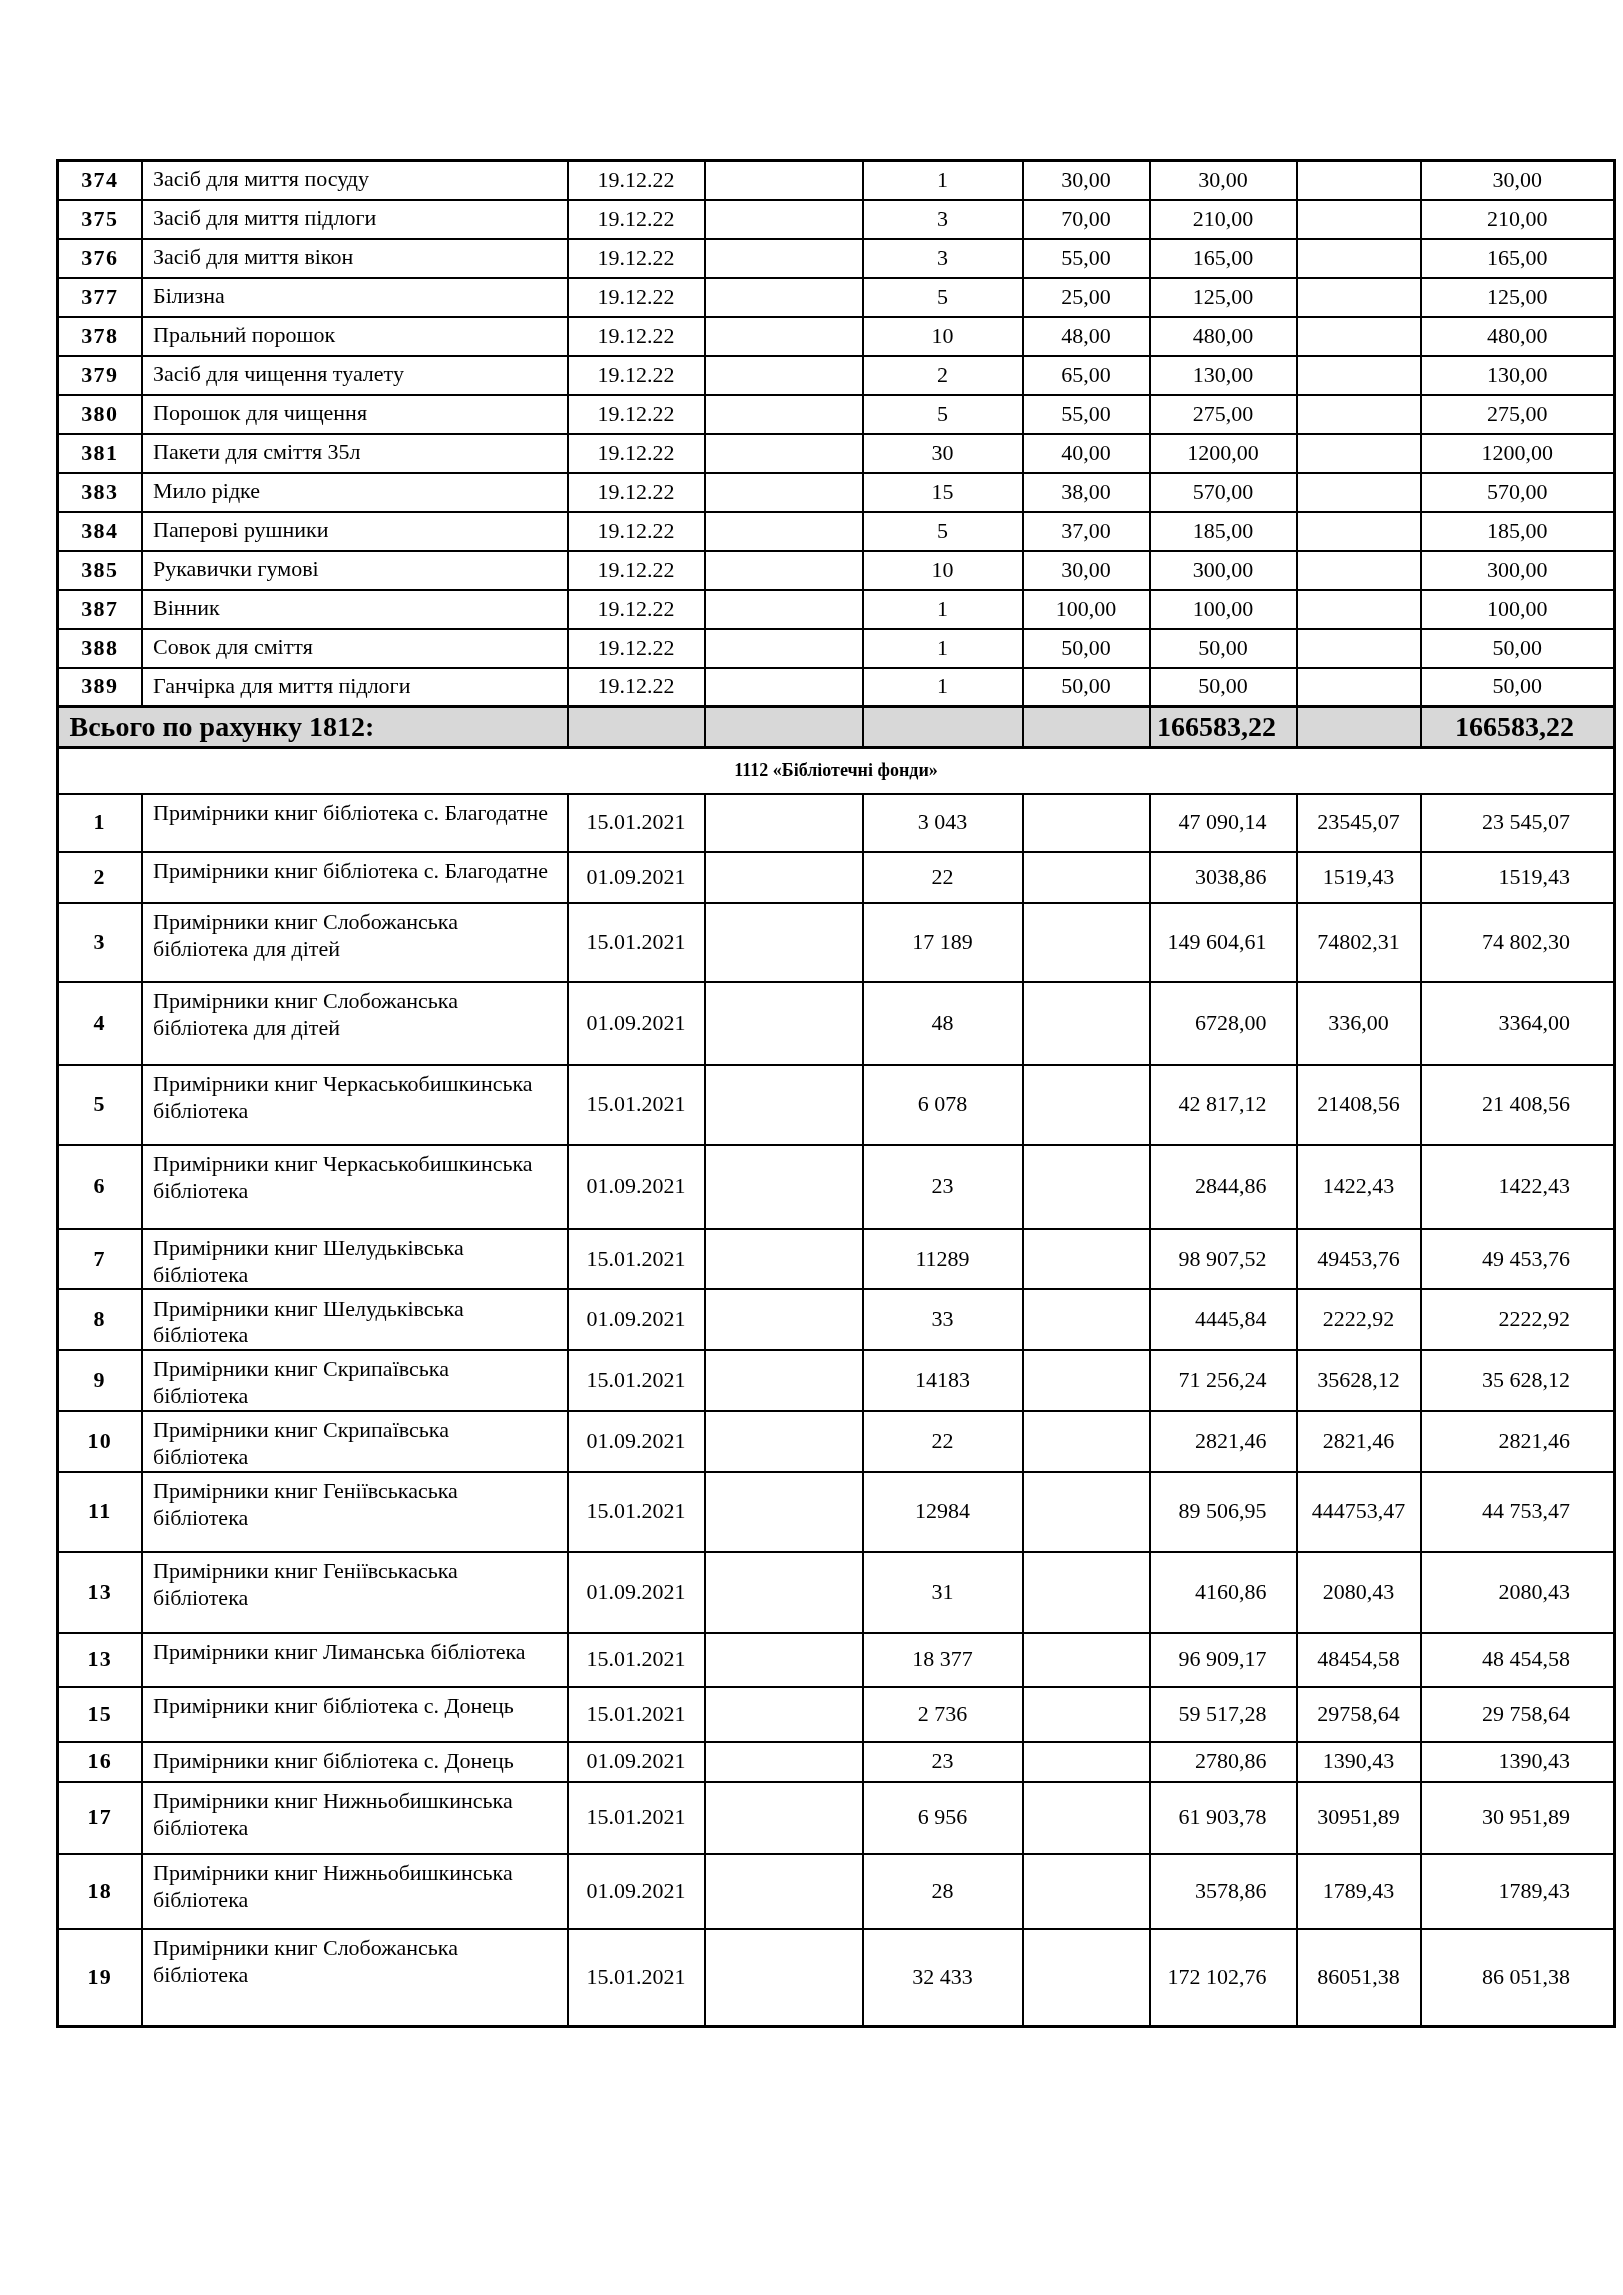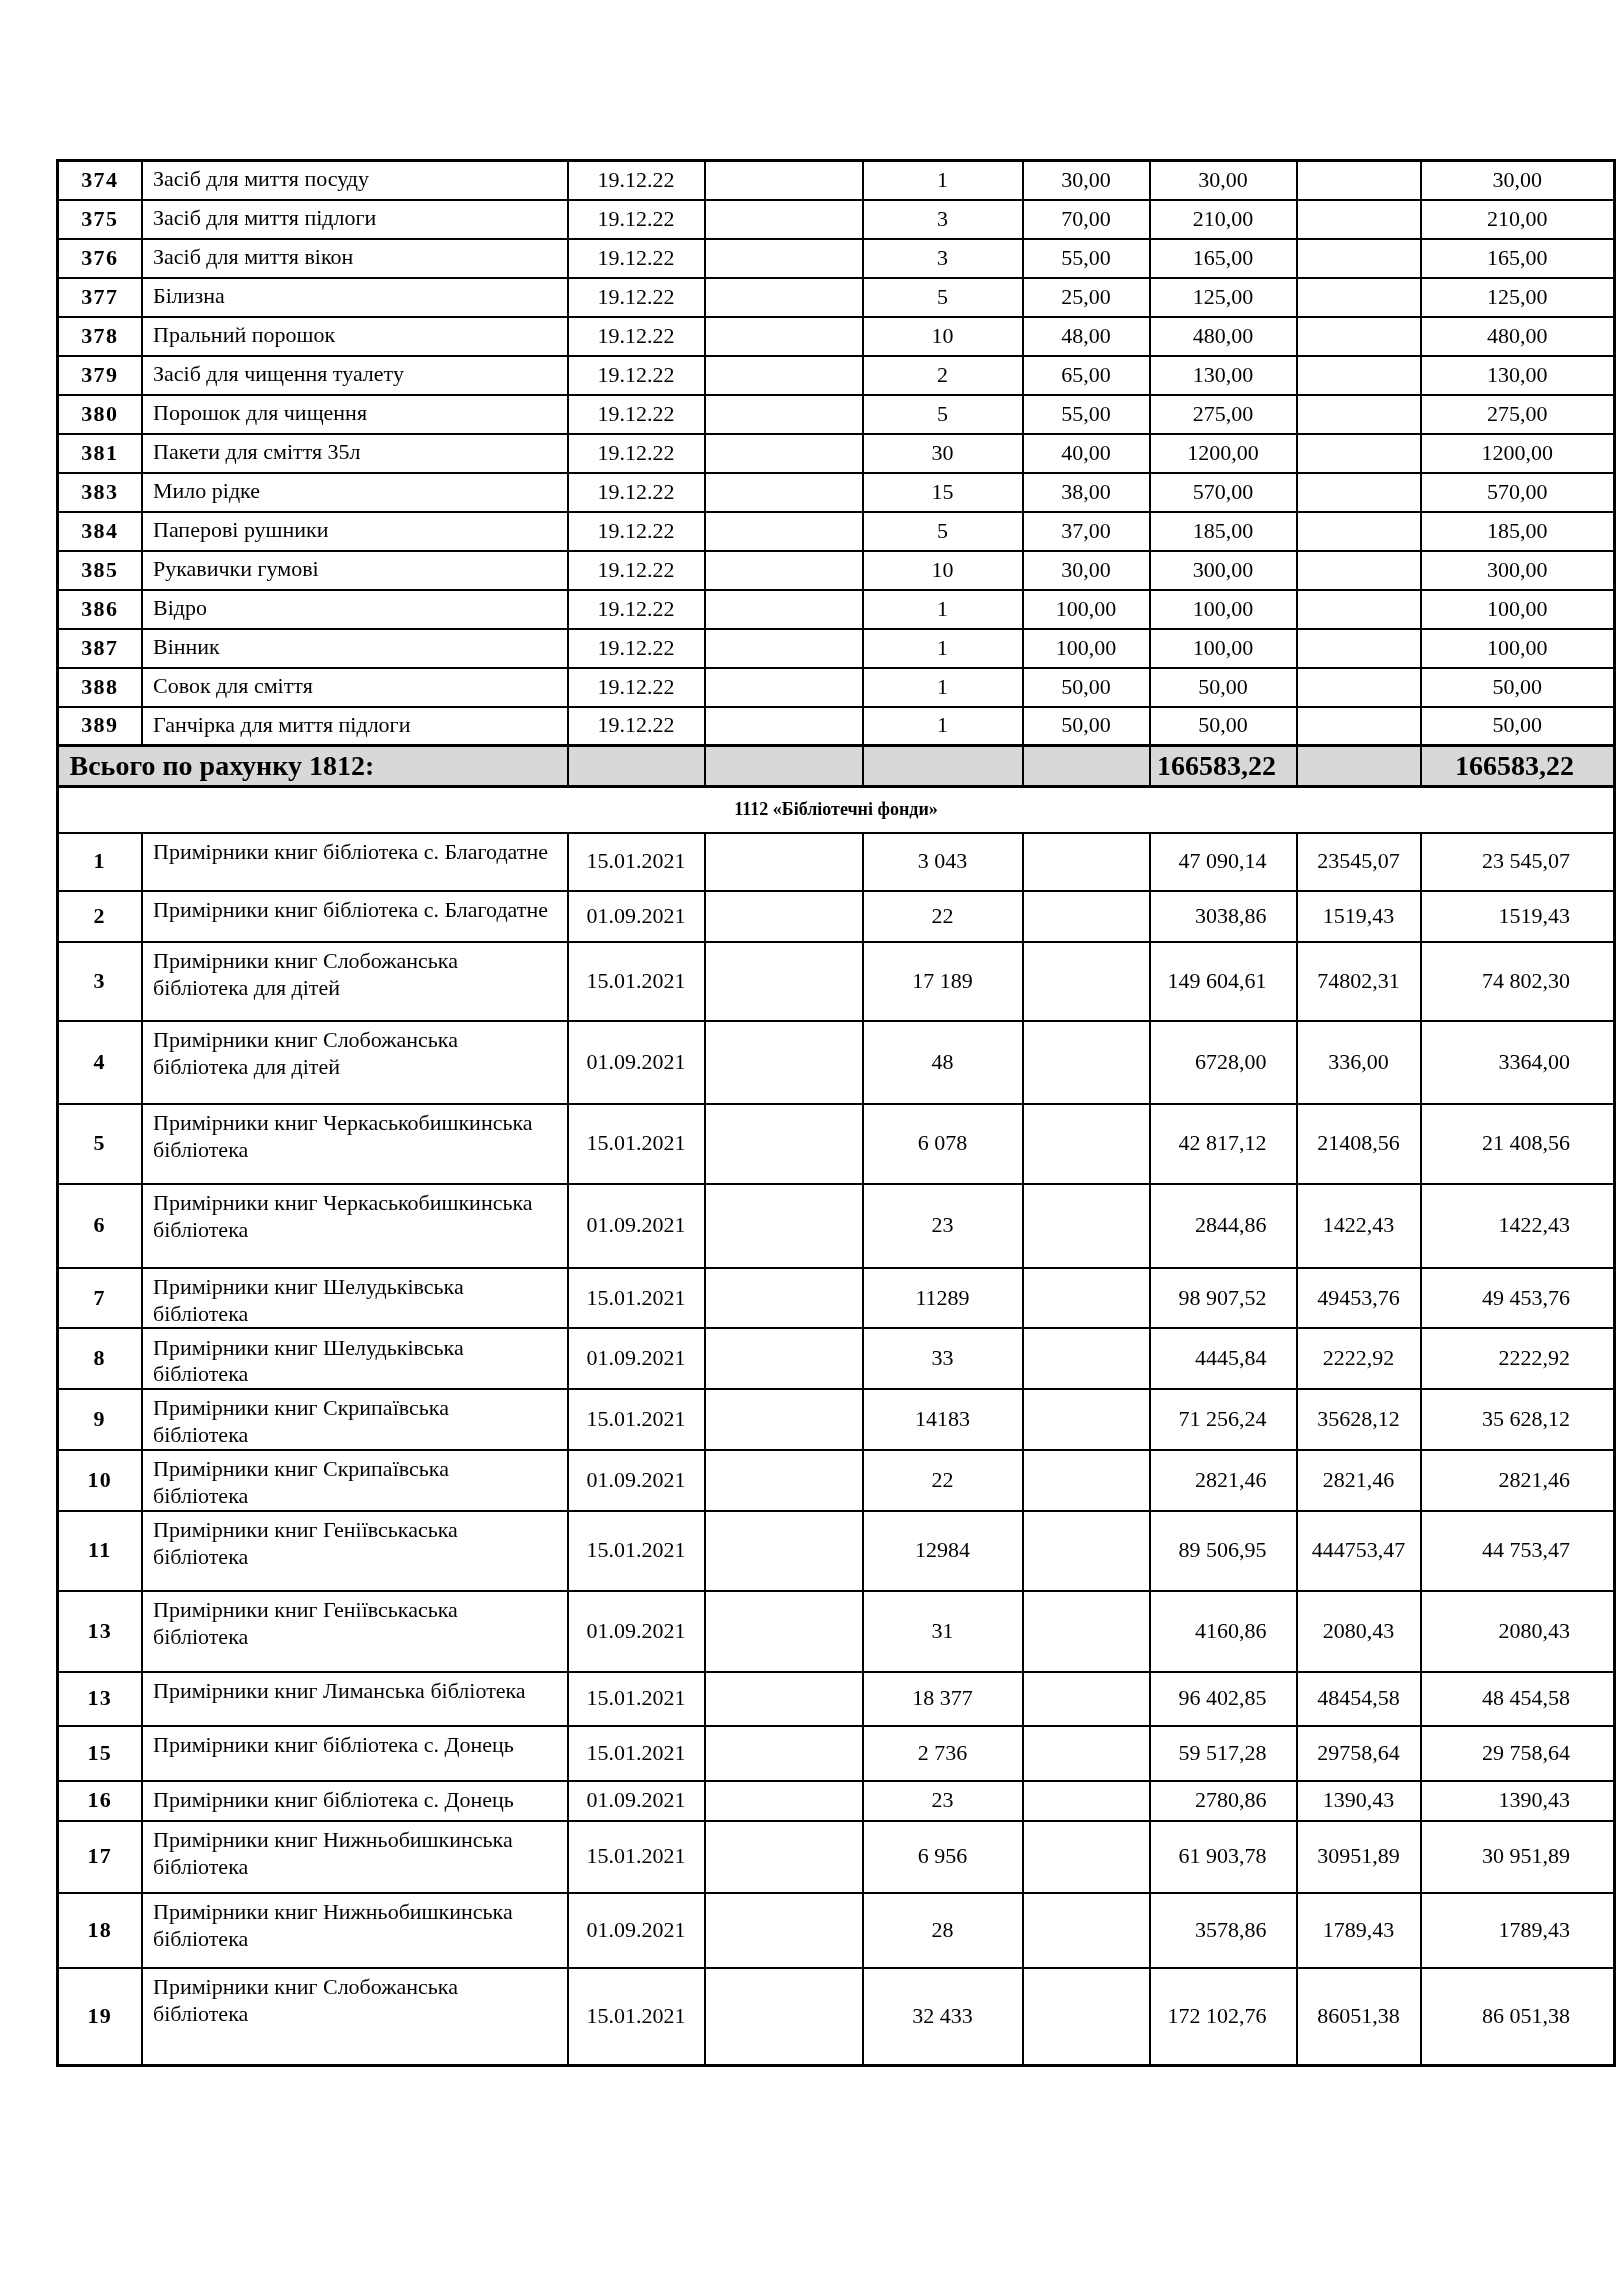--- a/index.html
+++ b/index.html
@@ -217,31 +217,20 @@
           <td class="c-name">Рукавички гумові</td>
           <td class="c-date">19.12.22</td>
           <td class="c-doc"></td>
           <td class="c-qty">10</td>
           <td class="c-price">30,00</td>
           <td class="c-sum">300,00</td>
           <td class="c-wear"></td>
           <td class="c-total">300,00</td>
         </tr>
         <tr class="top-row" style="height: 39px;">
-          <td class="c-num">386</td>
-          <td class="c-name">Відро</td>
-          <td class="c-date">19.12.22</td>
-          <td class="c-doc"></td>
-          <td class="c-qty">1</td>
-          <td class="c-price">100,00</td>
-          <td class="c-sum">100,00</td>
-          <td class="c-wear"></td>
-          <td class="c-total">100,00</td>
-        </tr>
-        <tr class="top-row" style="height: 39px;">
           <td class="c-num">387</td>
           <td class="c-name">Вінник</td>
           <td class="c-date">19.12.22</td>
           <td class="c-doc"></td>
           <td class="c-qty">1</td>
           <td class="c-price">100,00</td>
           <td class="c-sum">100,00</td>
           <td class="c-wear"></td>
           <td class="c-total">100,00</td>
         </tr>
@@ -422,21 +411,21 @@
           <td class="c-wear">2080,43</td>
           <td class="c-total">2080,43</td>
         </tr>
         <tr class="lib-row" style="height: 54px;">
           <td class="c-num">13</td>
           <td class="c-name">Примірники книг  Лиманська бібліотека</td>
           <td class="c-date">15.01.2021</td>
           <td class="c-doc"></td>
           <td class="c-qty">18 377</td>
           <td class="c-price"></td>
-          <td class="c-sum">96 402,85</td>
+          <td class="c-sum">96 909,17</td>
           <td class="c-wear">48454,58</td>
           <td class="c-total">48 454,58</td>
         </tr>
         <tr class="lib-row" style="height: 55px;">
           <td class="c-num">15</td>
           <td class="c-name">Примірники книг бібліотека с. Донець</td>
           <td class="c-date">15.01.2021</td>
           <td class="c-doc"></td>
           <td class="c-qty">2 736</td>
           <td class="c-price"></td>

